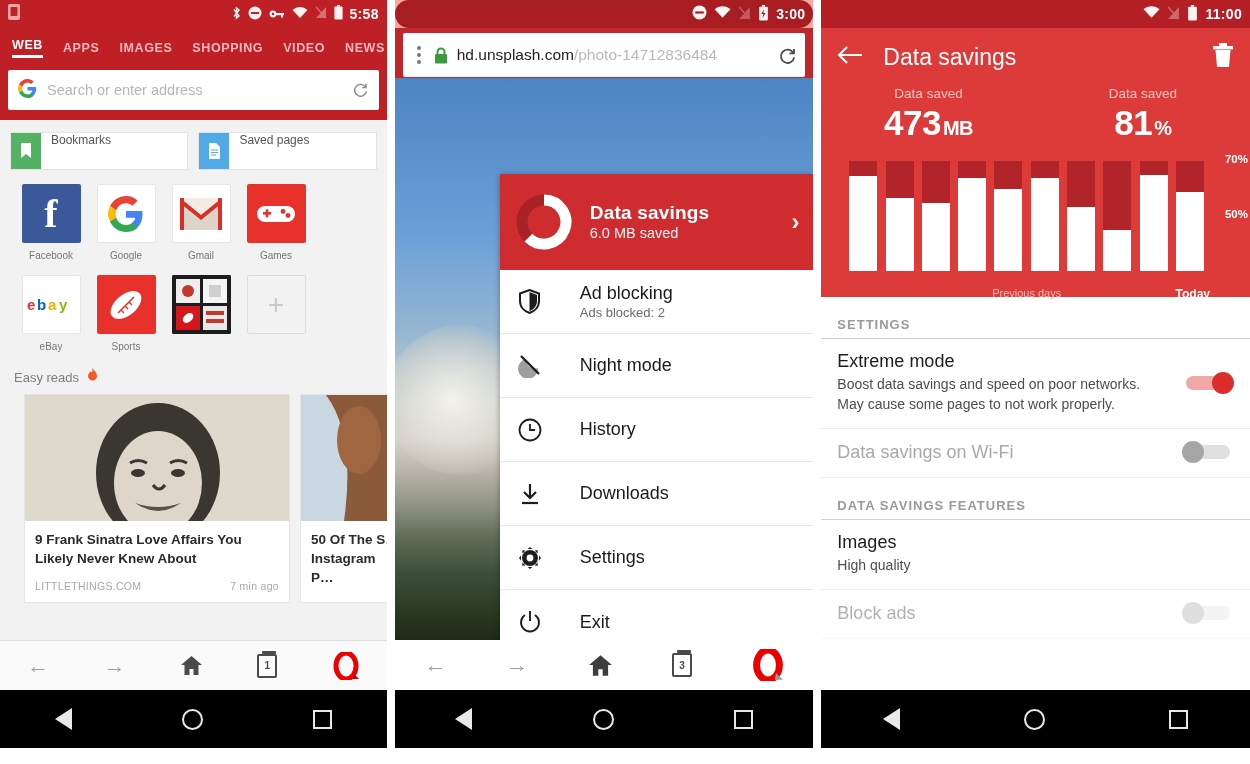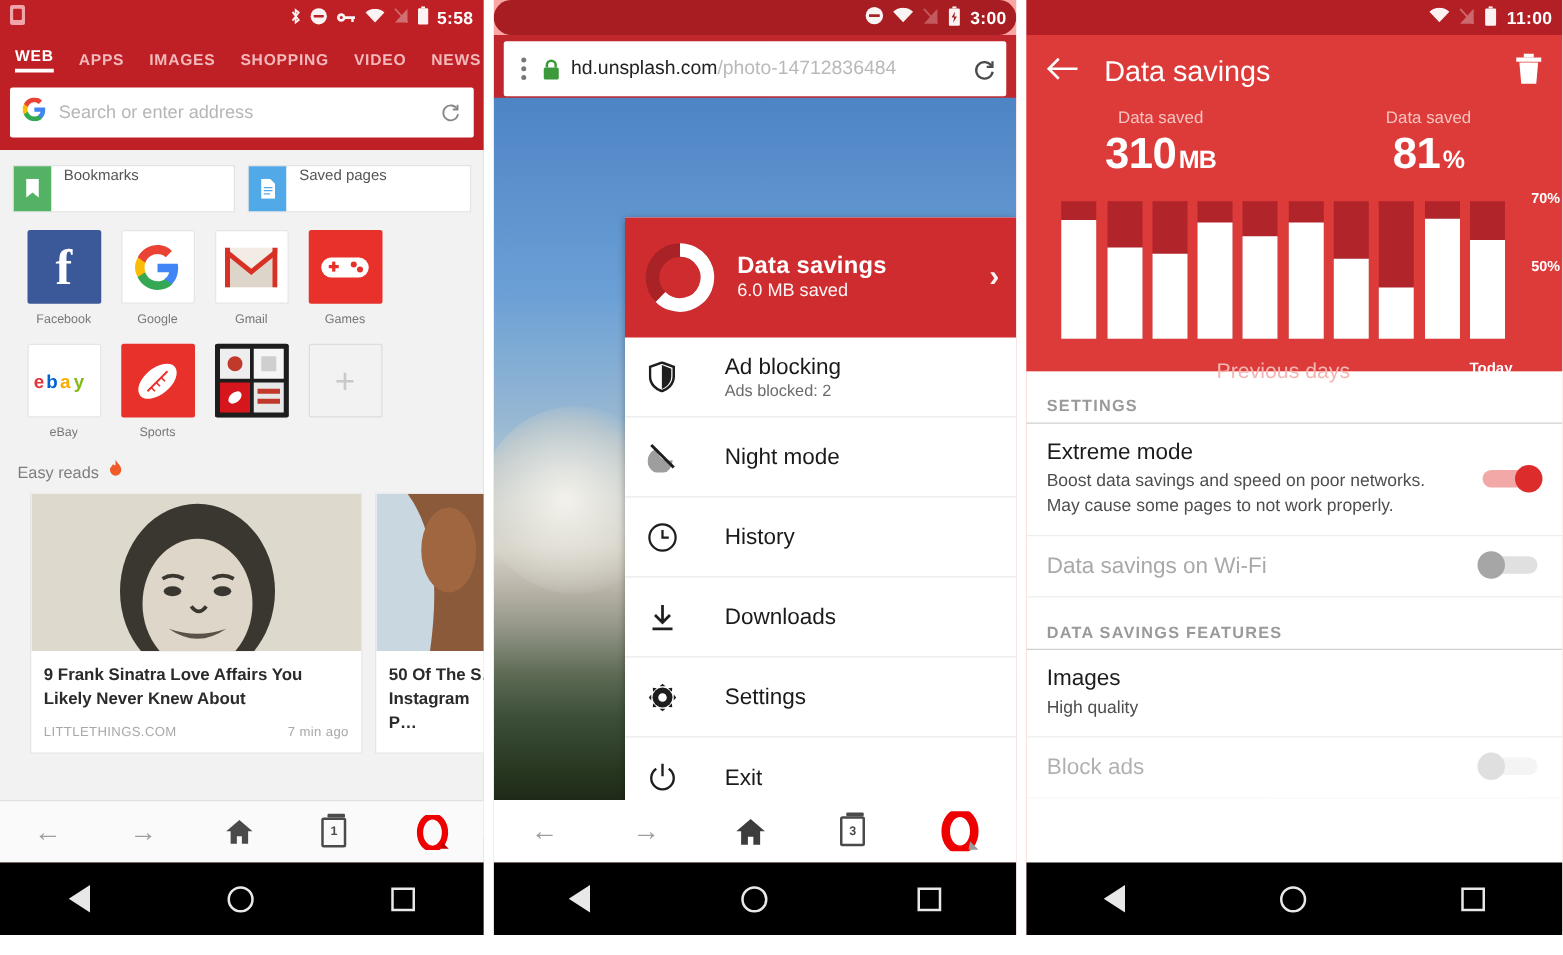--- a/index.html
+++ b/index.html
@@ -131,21 +131,21 @@
   .stat-val small { font-size:20px; font-weight:bold; margin-left:2px; }
   .chart { position:relative; height:130px; margin:0 46px 0 28px; }
   .bars { position:absolute; left:0; right:0; top:8px; height:110px; display:flex;
     justify-content:space-between; }
   .bar { width:28px; height:100%; background:#b0242a; position:relative; }
   .bar .fill { position:absolute; left:0; right:0; bottom:0; background:#fff; }
   .axis-lbl { position:absolute; right:-44px; color:#fff; font-size:11.5px; font-weight:bold; }
   .chart-foot { position:absolute; left:0; right:0; bottom:-4px; display:flex;
     justify-content:space-between; }
   .foot-mid { position:absolute; left:50%; transform:translateX(-50%); color:#f3b6b3;
-    font-size:17px; }
+    font-size:11px; }
   .foot-today { position:absolute; right:-6px; color:#fff; font-size:12px; font-weight:bold; }
   .s3-list { background:#fff; height:calc(764px - 28px - 184px - 58px); overflow:hidden; }
   .sec-hdr { padding:20px 16px 6px 16px; font-size:13px; color:#9a9a9a; font-weight:bold;
     letter-spacing:1px; border-bottom:1px solid #cfcfcf; margin:0 0 0 0; }
   .row { display:flex; align-items:center; padding:12px 16px 14px 16px; gap:12px;
     border-bottom:1px solid #ededed; }
   .row-txt { flex:1; }
   .row-title { font-size:18px; color:#1c1c1c; }
   .row-title.dim { color:#a9a9a9; }
   .row-sub { font-size:14px; color:#4d4d4d; line-height:20px; margin-top:2px; }
@@ -638,21 +638,21 @@
               <rect x="7" y="1" width="8" height="3" fill="#fff"></rect>
               <rect x="1" y="4" width="20" height="3.4" fill="#fff"></rect>
               <path d="M3.5 8 H18.5 L17 25 H5 Z" fill="#fff"></path>
             </svg>
         </span>
       </div>
 
       <div class="s3-stats">
         <div class="stat">
           <div class="stat-lbl">Data saved</div>
-          <div class="stat-val"><span>310</span><small>MB</small></div>
+          <div class="stat-val"><span>473</span><small>MB</small></div>
         </div>
         <div class="stat">
           <div class="stat-lbl">Data saved</div>
           <div class="stat-val"><span>81</span><small>%</small></div>
         </div>
       </div>
 
       <div class="chart">
         <div class="axis-lbl" style="top:0">70%</div>
         <div class="axis-lbl" style="top:55px">50%</div>

